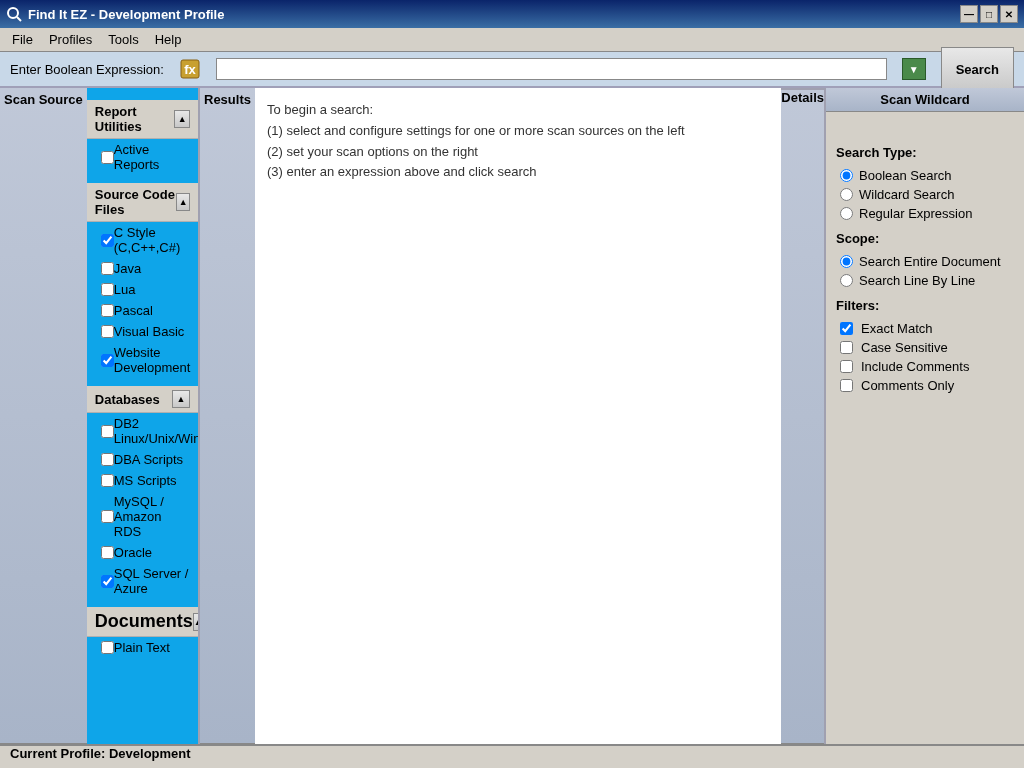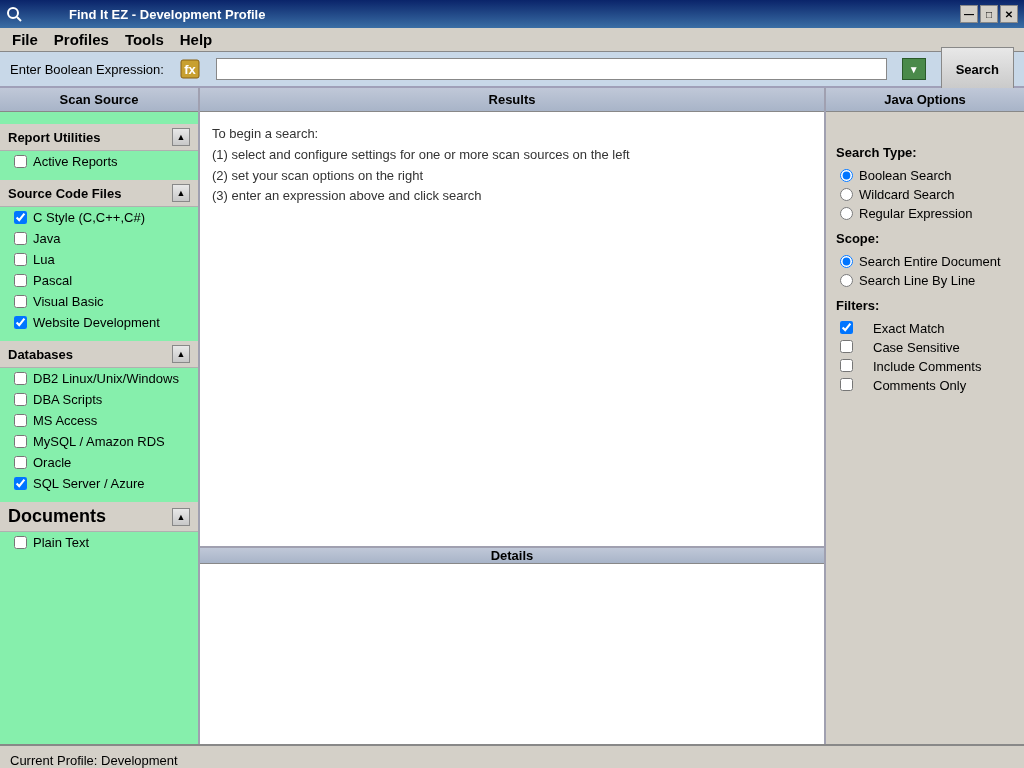--- a/index.html
+++ b/index.html
@@ -12,21 +12,21 @@
       display: flex;
       align-items: center;
       padding: 0 6px;
       color: white;
       font-size: 13px;
       font-weight: bold;
       user-select: none;
     }
     .title-bar-icon { width: 16px; height: 16px; margin-right: 6px; }
     .title-bar-icon svg { width: 16px; height: 16px; }
-    .title-bar-text { flex: 1; margin-left: 41px; }
+    .title-bar-text { flex: 1; }
     .title-bar-buttons { display: flex; gap: 2px; }
     .title-bar-btn {
       width: 18px; height: 18px; background: #d4d0c8;
       border: 1px solid #888; display: flex; align-items: center; justify-content: center;
       cursor: pointer; font-size: 10px; font-weight: bold; color: #000;
     }
     .title-bar-btn.close { background: #d4d0c8; }
 
     
     .menu-bar {
@@ -34,22 +34,21 @@
       height: 24px;
       display: flex;
       align-items: center;
       padding: 0 4px;
       border-bottom: 1px solid #888;
     }
     .menu-item {
       padding: 2px 8px;
       cursor: pointer;
       color: #000;
-      font-size: 15px;
-      font-weight: bold;
+      font-size: 13px;
     }
 
     
     .search-bar {
       background: #c8d8e8;
       height: 36px;
       display: flex;
       align-items: center;
       padding: 0 10px;
       gap: 15px;
@@ -84,24 +83,24 @@
 
     
     .main-layout {
       display: flex;
       height: calc(768px - 28px - 24px - 36px - 24px);
     }
 
     
     .scan-source {
       width: 200px;
-      background: #86efac;
+      background: #0ea5e9;
       border-right: 2px solid #a0a0b0;
       display: flex;
-      flex-direction: column;
+      flex-direction: row;
       overflow: hidden;
     }
     .panel-header {
       background: linear-gradient(to bottom, #c0c8d8, #a8b4c8);
       text-align: center;
       padding: 4px;
       font-weight: bold;
       font-size: 13px;
       border-bottom: 1px solid #888;
     }
@@ -125,35 +124,35 @@
       width: 18px; height: 18px;
       background: linear-gradient(to bottom, #e8e8e8, #c8c8c8);
       border: 1px solid #888;
       display: flex; align-items: center; justify-content: center;
       cursor: pointer; font-size: 9px;
     }
     .check-item {
       display: flex;
       align-items: center;
       padding: 3px 8px 3px 14px;
-      gap: 6px;
+      gap: 0;
       font-size: 13px;
     }
     .check-item input[type=checkbox] { margin: 0; width: 13px; height: 13px; }
 
     
     .scan-source-content::-webkit-scrollbar { width: 14px; }
     .scan-source-content::-webkit-scrollbar-track { background: #d4d0c8; }
     .scan-source-content::-webkit-scrollbar-thumb { background: #a0a0a0; border: 1px solid #888; }
 
     
     .center-panel {
       flex: 1;
       display: flex;
-      flex-direction: column;
+      flex-direction: row;
       background: #e8e8e8;
     }
     .results-header {
       background: linear-gradient(to bottom, #c0c8d8, #a8b4c8);
       text-align: center;
       padding: 4px;
       font-weight: bold;
       font-size: 13px;
       border-bottom: 1px solid #888;
     }
@@ -208,36 +207,38 @@
     .radio-item {
       display: flex;
       align-items: center;
       gap: 6px;
       padding: 2px 0 2px 4px;
       font-size: 13px;
     }
     .radio-item input[type=radio] { margin: 0; width: 13px; height: 13px; }
     .filter-check-item {
       display: flex;
-      gap: 20px;
+      align-items: center;
+      gap: 8px;
       padding: 2px 0 2px 4px;
       font-size: 13px;
     }
     .filter-check-item input[type=checkbox] { margin: 0; width: 13px; height: 13px; }
 
     
     .status-bar {
       height: 24px;
       background: #d4d0c8;
       border-top: 2px solid #888;
       display: flex;
-      align-items: flex-end;
+      align-items: flex-start;
       padding: 0 10px;
       font-size: 13px;
       color: #000;
+      font-weight: bold;
     }
   </style>
 </head>
 <body>
 
 <div class="title-bar">
   <span class="title-bar-icon">
     <svg viewBox="0 0 16 16" xmlns="http://www.w3.org/2000/svg">
       <circle cx="7" cy="7" r="5" fill="none" stroke="white" stroke-width="2"></circle>
       <line x1="11" y1="11" x2="15" y2="15" stroke="white" stroke-width="2"></line>
@@ -320,21 +321,21 @@
         <div class="check-item">
           <input type="checkbox" style="">
           <span>DB2 Linux/Unix/Windows</span>
         </div>
         <div class="check-item">
           <input type="checkbox" style="">
           <span>DBA Scripts</span>
         </div>
         <div class="check-item">
           <input type="checkbox" style="">
-          <span>MS Access</span>
+          <span>MS Scripts</span>
         </div>
         <div class="check-item">
           <input type="checkbox" style="">
           <span>MySQL / Amazon RDS</span>
         </div>
         <div class="check-item">
           <input type="checkbox" style="">
           <span>Oracle</span>
         </div>
         <div class="check-item">
@@ -358,21 +359,21 @@
     <p>To begin a search:</p>
         <p>(1) select and configure settings for one or more scan sources on the left</p>
         <p>(2) set your scan options on the right</p>
         <p>(3) enter an expression above and click search</p>
       </div>
     <div class="details-header">Details</div>
     <div class="details-content"></div>
   </div>
 
   <div class="scan-options">
-    <div class="options-header">Java Options</div>
+    <div class="options-header">Scan Wildcard</div>
     <div class="options-content" id="options-content">
     <div class="options-section-title">Search Type:</div>
         <div class="radio-item">
           <input type="radio" name="search-type" checked="" style="">
           <span>Boolean Search</span>
         </div>
         <div class="radio-item">
           <input type="radio" name="search-type" style="">
           <span>Wildcard Search</span>
         </div>

